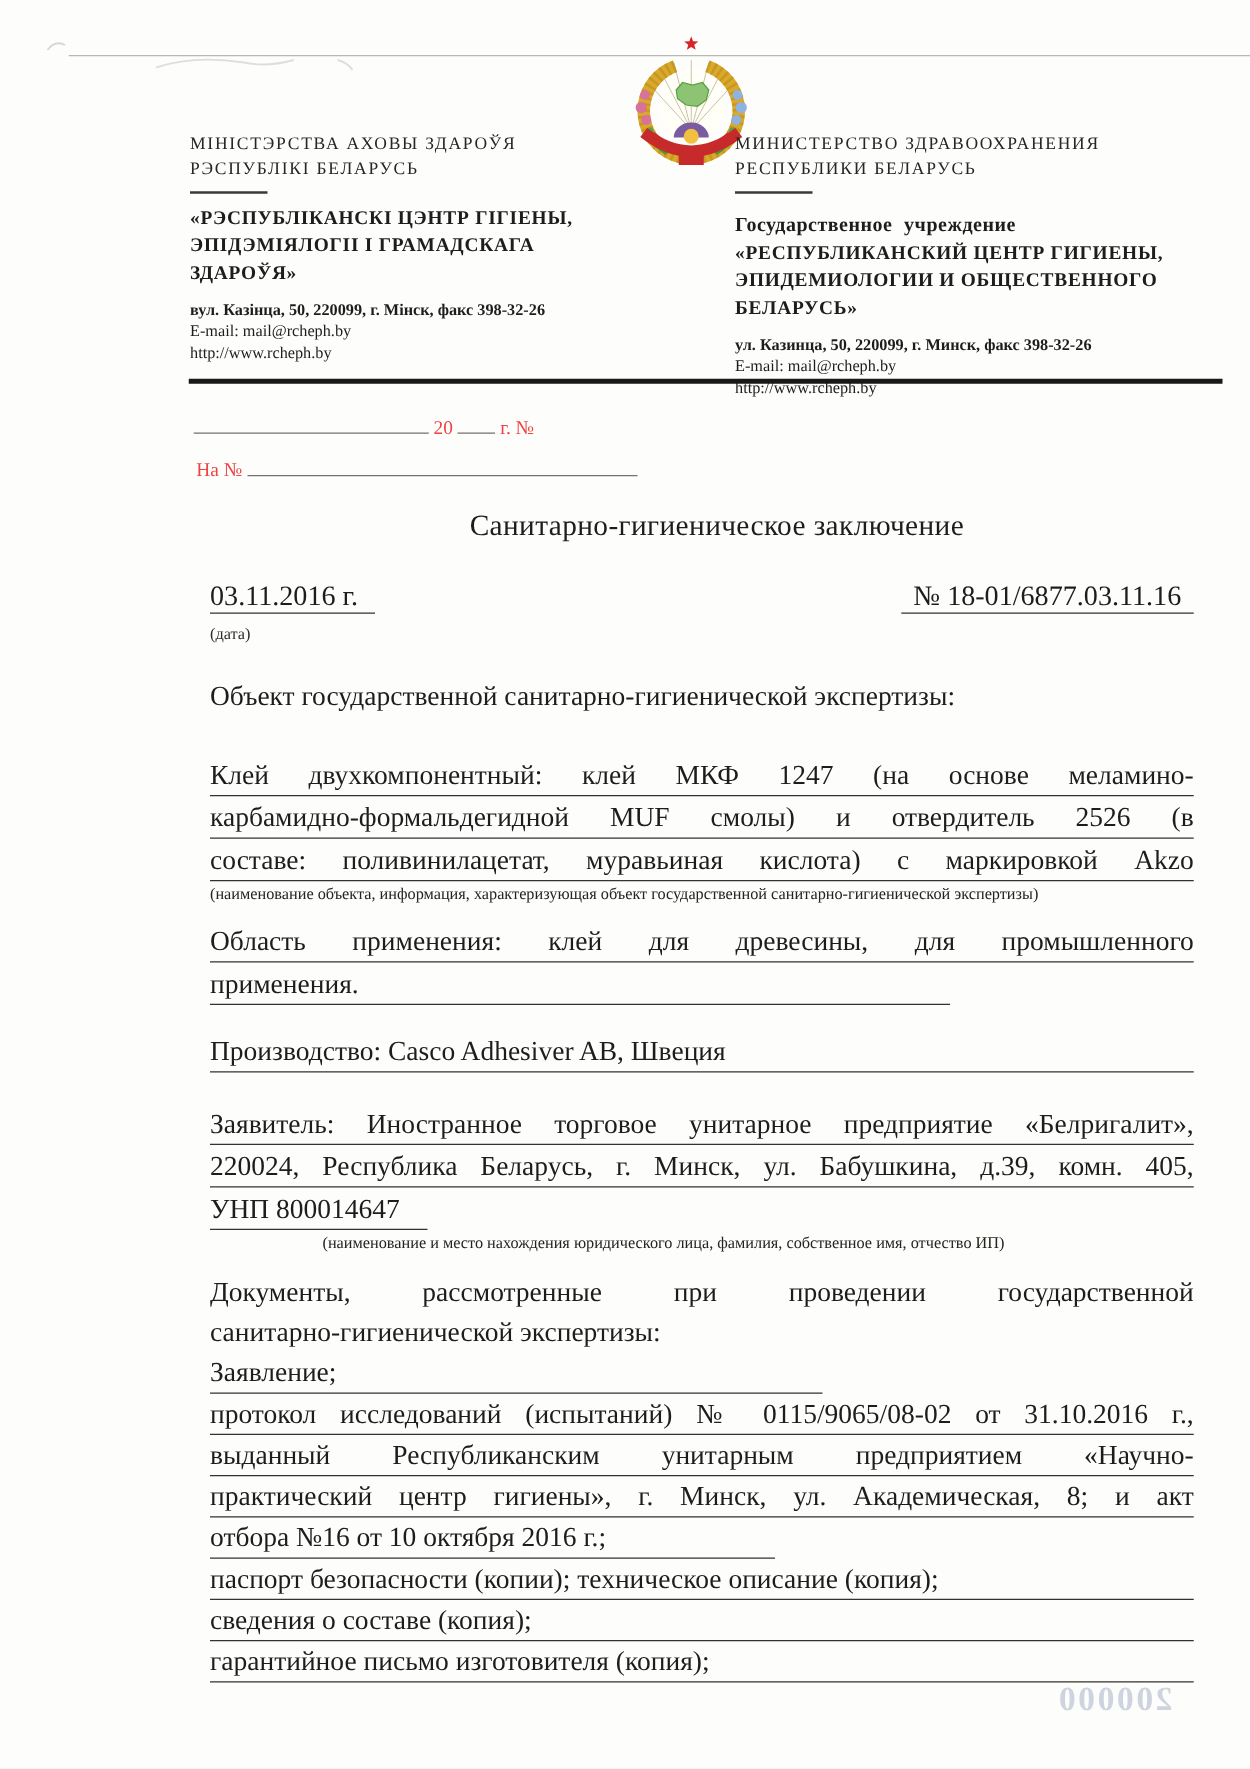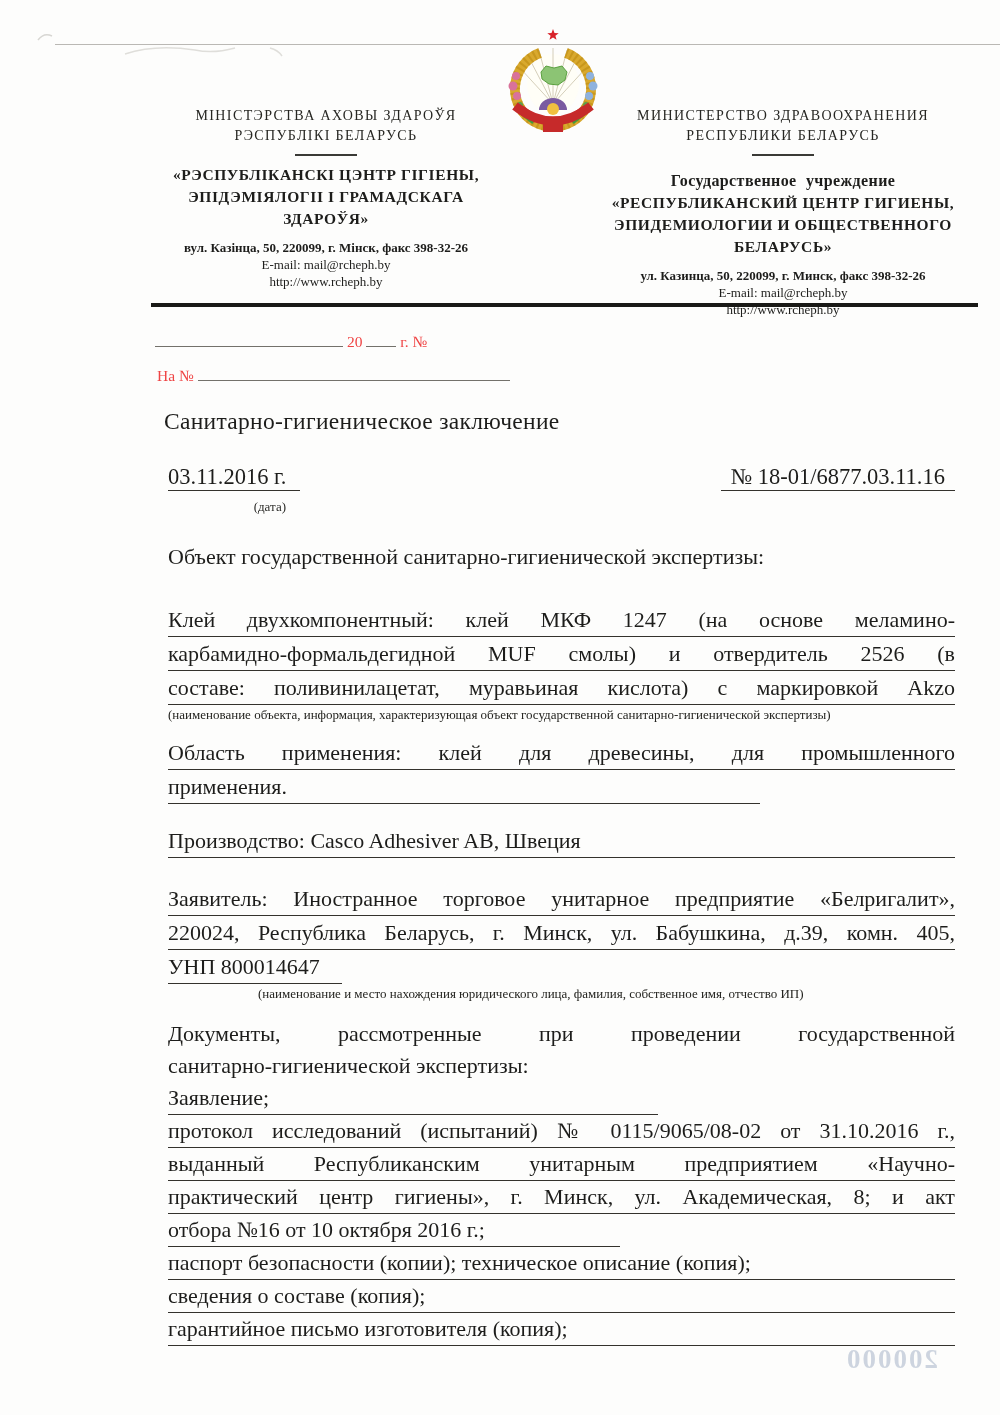--- a/index.html
+++ b/index.html
@@ -11,39 +11,39 @@
   }
   
   .top-scan-line{position:absolute;left:55px;top:44px;width:945px;height:1px;background:#96948e;opacity:.65;}
   .scribble{position:absolute;left:30px;top:26px;width:260px;height:40px;opacity:.5;}
   .watermark{
     position:absolute;left:818px;top:1344px;width:120px;
     font-size:27px;font-weight:bold;letter-spacing:2px;
     color:rgba(165,178,198,.55); transform:scaleX(-1);
   }
   
-  .org{position:absolute;top:106px;text-align:center;}
+  .org{position:absolute;top:106px;}
   .org-left{left:152px;width:348px;}
   .org-right{left:588px;width:390px;}
   .ministry{font-size:14px;letter-spacing:1.4px;line-height:20px;color:#262622;}
   .mini-rule{display:inline-block;width:62px;height:0;border-top:2px solid #3a3a36;margin:5px 0 4px 0;}
   .orgtype{font-size:16px;font-weight:bold;margin-top:6px;line-height:22px;word-spacing:5px;letter-spacing:.4px;}
   .orgname{font-size:15.5px;font-weight:bold;line-height:22px;letter-spacing:.6px;}
   .addr{font-size:13px;font-weight:bold;margin-top:9px;line-height:17px;}
   .contact{font-size:13px;line-height:17px;}
   .emblem{position:absolute;left:505px;top:26px;width:96px;height:112px;}
   .head-rule{position:absolute;left:151px;top:303px;width:827px;height:4px;background:#191916;}
   
   .refline{position:absolute;font-size:15.5px;color:#ef4444;white-space:nowrap;}
   .blank{display:inline-block;border-bottom:1px solid #73716b;height:14px;vertical-align:baseline;}
   
-  .doc-title{position:absolute;left:164px;top:408px;width:787px;font-size:23.5px;letter-spacing:.3px;}
+  .doc-title{position:absolute;left:180px;top:408px;width:787px;text-align:center;font-size:23.5px;letter-spacing:.3px;}
   .datenum{position:absolute;left:168px;top:464px;width:787px;display:flex;justify-content:space-between;font-size:22.5px;}
   .u-inline{border-bottom:1.6px solid #34322d;}
-  .date-cap{position:absolute;left:168px;top:499px;width:118px;text-align:right;font-size:13px;color:#2b2b28;}
+  .date-cap{position:absolute;left:168px;top:499px;width:118px;text-align:left;font-size:13px;color:#2b2b28;}
   
   .main{position:absolute;left:168px;top:540px;width:787px;font-size:22px;}
   .bl{line-height:33px;white-space:nowrap;}
   .docline{line-height:32px;white-space:nowrap;}
   .wrapok{white-space:normal;}
   .u{border-bottom:1.6px solid #34322d;}
   .j{text-align:justify;text-align-last:justify;white-space:normal;}
   .inl-u{display:inline-block;border-bottom:1.6px solid #34322d;white-space:nowrap;}
   .cap{font-size:13px;line-height:15px;color:#23231f;margin-top:2px;white-space:nowrap;}
 </style>

